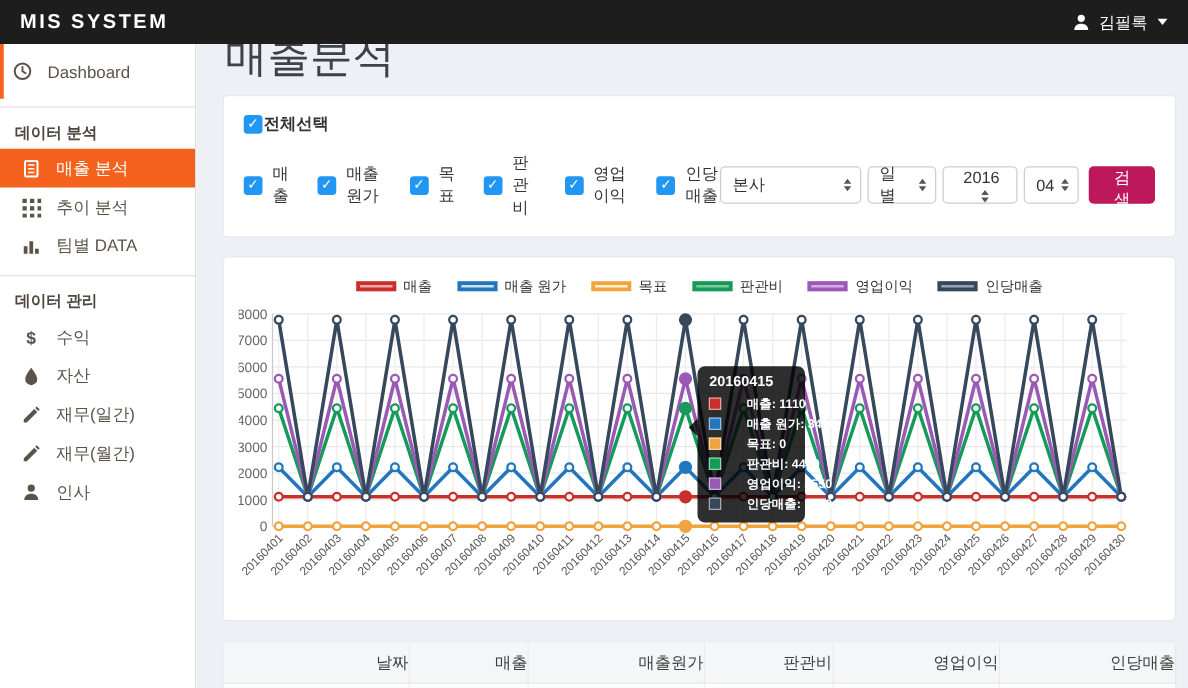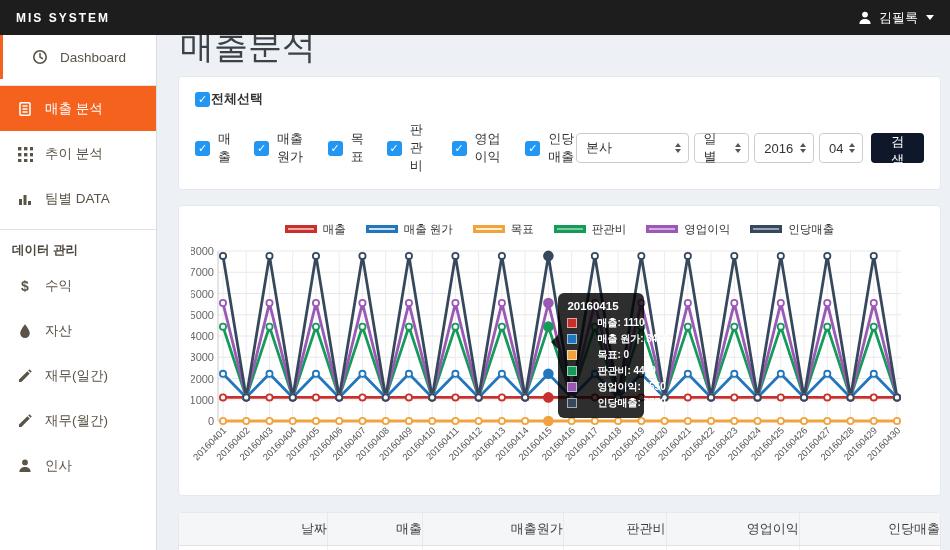--- a/index.html
+++ b/index.html
@@ -3,34 +3,34 @@
 <meta charset="utf-8">
 <style>
   * { margin:0; padding:0; box-sizing:border-box; }
   html,body { width:950px; height:550px; overflow:hidden; background:#edf1f5;
     font-family:"Liberation Sans","DejaVu Sans",sans-serif; }
 
   
   .topbar { position:fixed; top:0; left:0; right:0; height:35px; background:#1d1d1d;
     color:#fff; display:flex; align-items:center; justify-content:space-between;
     padding:0 16px; z-index:50; }
-  .brand { font-size:12px; font-weight:bold; letter-spacing:2px; }
+  .brand { font-size:16px; font-weight:bold; letter-spacing:2px; }
   .usermenu { display:flex; align-items:center; gap:6px; font-size:13px; cursor:pointer; }
   .usermenu .caret { width:0; height:0; border-left:4px solid transparent;
     border-right:4px solid transparent; border-top:5px solid #fff; margin-left:2px; }
 
   
   .sidebar { position:fixed; top:35px; left:0; bottom:0; width:157px; background:#fff;
     border-right:1px solid #d9dde1; z-index:40; color:#5b5347; }
   .side-dashboard { display:flex; align-items:center; gap:12px; height:44px;
-    padding-left:28px; font-size:13.5px; border-left:3px solid #f4621e; cursor:pointer; }
+    padding-left:6px; font-size:13.5px; border-left:3px solid #f4621e; cursor:pointer; }
   .side-sep { border-top:1px solid #e2e2e2; margin:6px 0 0 0; }
   .side-section-title { font-size:12.5px; font-weight:bold; color:#4d473f;
     padding:12px 12px 4px 12px; }
-  .side-item { display:flex; align-items:center; gap:12px; height:45px;
+  .side-item { display:flex; align-items:center; gap:12px; height:31px;
     padding-left:16px; font-size:13.5px; cursor:pointer; }
   .side-item.active { background:#f4621e; color:#fff; }
   .sicon { width:17px; height:17px; display:inline-flex; align-items:center;
     justify-content:center; flex:0 0 17px; }
   .sicon svg { width:16px; height:16px; }
 
   
   .main { position:absolute; left:157px; top:35px; right:0; bottom:0;
     padding:0 9px 0 21px; overflow:hidden; }
   .page-title { font-size:34px; font-weight:500; color:#3c4248; height:42px;
@@ -47,21 +47,21 @@
   .chk .box { width:15px; height:15px; background:#2196f3; border-radius:3px; color:#fff;
     font-size:11px; line-height:15px; text-align:center; font-weight:bold; flex:0 0 15px; }
   .chk.tight { gap:1px; font-weight:bold; }
   .right-controls { margin-left:auto; display:flex; align-items:center; gap:5px; }
   .sel { height:30px; background:#fff; border:1px solid #c9ced3; border-radius:4px;
     display:flex; align-items:center; justify-content:space-between; padding:0 7px 0 9px;
     font-size:13px; color:#333; cursor:pointer; }
   .sel .carets { display:flex; flex-direction:column; gap:2px; margin-left:6px; }
   .sel .up { width:0;height:0;border-left:3.5px solid transparent;border-right:3.5px solid transparent;border-bottom:4.5px solid #555; }
   .sel .dn { width:0;height:0;border-left:3.5px solid transparent;border-right:3.5px solid transparent;border-top:4.5px solid #555; }
-  .search-btn { height:30px; padding:0 14px; background:#0f172a; color:#fff; border:none;
+  .search-btn { height:30px; padding:0 14px; background:#be185d; color:#fff; border:none;
     border-radius:4px; font-size:13px; cursor:pointer; margin-left:3px;
     font-family:inherit; }
 
   
   .chart-card { margin-top:15px; padding:11px 12px 4px 12px; }
   .legend { display:flex; justify-content:center; align-items:center; gap:20px; height:24px; }
   .legend-item { display:flex; align-items:center; gap:6px; font-size:11.5px; color:#333; }
   .legend-swatch { width:32px; height:8px; border:3px solid; }
   .chart-wrap { position:relative; margin-top:2px; }
 
@@ -107,20 +107,21 @@
     <span class="sicon">
         <svg viewBox="0 0 16 16">
           <circle cx="8" cy="8" r="6.2" fill="none" stroke="currentColor" stroke-width="1.6"></circle>
           <path d="M8 4.5V8l2.5 1.6" fill="none" stroke="currentColor" stroke-width="1.5" stroke-linecap="round"></path>
         </svg>
       </span>
     <span>Dashboard</span>
   </div>
   <div class="side-sep"></div>
   <div id="sidebar-sections">
+      <div class="side-section-title">데이터 분석</div>
       <div class="side-item active">
         <span class="sicon">
           <svg viewBox="0 0 16 16">
             <rect x="3" y="1.8" width="10" height="12.4" rx="1" fill="none" stroke="currentColor" stroke-width="1.6"></rect>
             <path d="M5.5 5h5M5.5 8h5M5.5 11h5" stroke="currentColor" stroke-width="1.3"></path>
           </svg>
         </span>
         <span>매출 분석</span>
       </div>
       <div class="side-item">
@@ -240,21 +241,21 @@
               <span class="dn"></span>
             </span>
           </div>
           <div class="sel" style="width: 58px;">
             <span>일별</span>
             <span class="carets">
               <span class="up"></span>
               <span class="dn"></span>
             </span>
           </div>
-          <div class="sel" style="width: 62px;">
+          <div class="sel" style="width: 62px; flex-direction: column;">
             <span>2016</span>
             <span class="carets">
               <span class="up"></span>
               <span class="dn"></span>
             </span>
           </div>
           <div class="sel" style="width: 46px;">
             <span>04</span>
             <span class="carets">
               <span class="up"></span>

